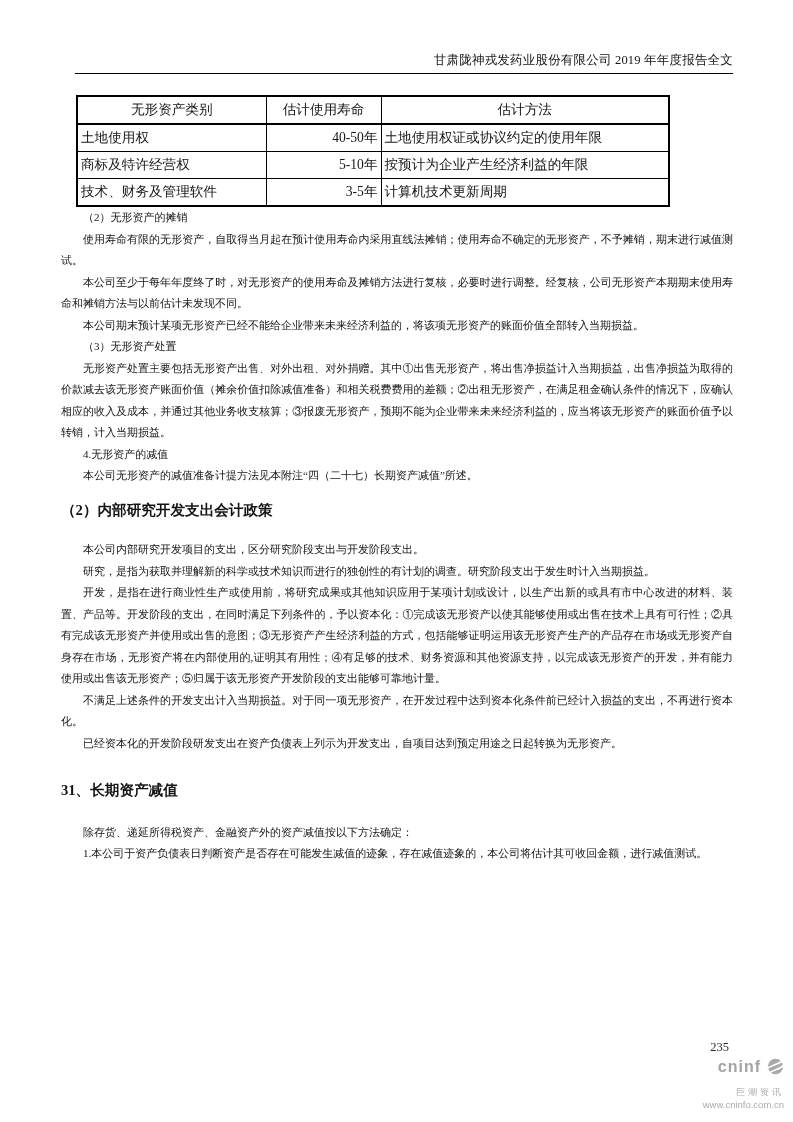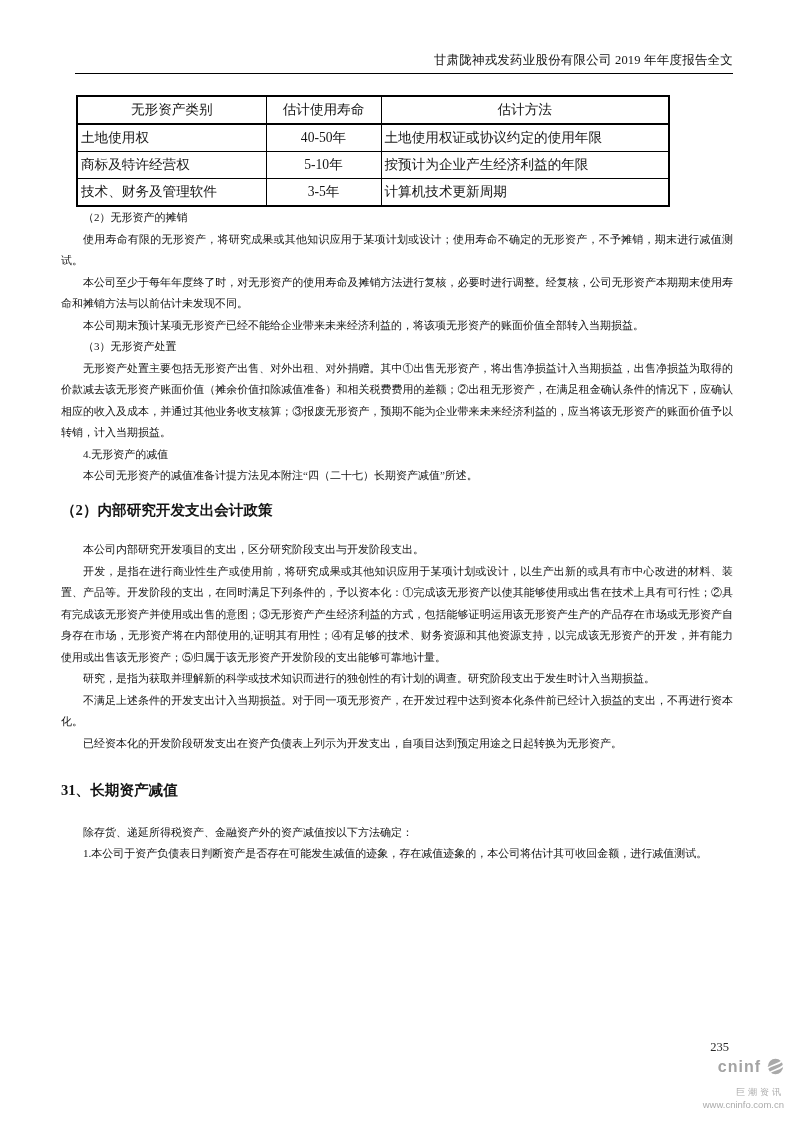--- a/index.html
+++ b/index.html
@@ -39,21 +39,21 @@
   table.asset-table col.c3 { width:288px; }
   table.asset-table th, table.asset-table td {
     border:1.5px solid #000;
     font-weight:normal;
     height:24px;
     padding:4px 3px;
     overflow:hidden;
     white-space:nowrap;
   }
   table.asset-table th { text-align:center; height:23px; border-bottom-width:2px; }
-  table.asset-table td.center { text-align:center; }
+  table.asset-table td.center { text-align:right; }
   table.asset-table { border:2px solid #000; }
   
   .bodytext {
     font-size:11px;
     line-height:21.5px;
     text-align:justify;
     text-indent:2em;
   }
   .section-heading {
     font-size:14.6px;
@@ -118,34 +118,34 @@
         <tr>
           <td>技术、财务及管理软件</td>
           <td class="center">3-5年</td>
           <td>计算机技术更新周期</td>
         </tr>
       </tbody>
     </table>
 
     <div>
       <p class="bodytext">（2）无形资产的摊销</p>
-      <p class="bodytext">使用寿命有限的无形资产，将研究成果或其他知识应用于某项计划或设计；使用寿命不确定的无形资产，不予摊销，期末进行减值测试。</p>
+      <p class="bodytext">使用寿命有限的无形资产，自取得当月起在预计使用寿命内采用直线法摊销；使用寿命不确定的无形资产，不予摊销，期末进行减值测试。</p>
       <p class="bodytext">本公司至少于每年年度终了时，对无形资产的使用寿命及摊销方法进行复核，必要时进行调整。经复核，公司无形资产本期期末使用寿命和摊销方法与以前估计未发现不同。</p>
       <p class="bodytext">本公司期末预计某项无形资产已经不能给企业带来未来经济利益的，将该项无形资产的账面价值全部转入当期损益。</p>
       <p class="bodytext">（3）无形资产处置</p>
       <p class="bodytext">无形资产处置主要包括无形资产出售、对外出租、对外捐赠。其中①出售无形资产，将出售净损益计入当期损益，出售净损益为取得的价款减去该无形资产账面价值（摊余价值扣除减值准备）和相关税费费用的差额；②出租无形资产，在满足租金确认条件的情况下，应确认相应的收入及成本，并通过其他业务收支核算；③报废无形资产，预期不能为企业带来未来经济利益的，应当将该无形资产的账面价值予以转销，计入当期损益。</p>
       <p class="bodytext">4.无形资产的减值</p>
       <p class="bodytext">本公司无形资产的减值准备计提方法见本附注“四（二十七）长期资产减值”所述。</p>
     </div>
 
     <div>
       <h3 class="section-heading h-rd">（2）内部研究开发支出会计政策</h3>
       <p class="bodytext">本公司内部研究开发项目的支出，区分研究阶段支出与开发阶段支出。</p>
+      <p class="bodytext">研究，是指为获取并理解新的科学或技术知识而进行的独创性的有计划的调查。研究阶段支出于发生时计入当期损益。</p>
       <p class="bodytext">开发，是指在进行商业性生产或使用前，将研究成果或其他知识应用于某项计划或设计，以生产出新的或具有市中心改进的材料、装置、产品等。开发阶段的支出，在同时满足下列条件的，予以资本化：①完成该无形资产以使其能够使用或出售在技术上具有可行性；②具有完成该无形资产并使用或出售的意图；③无形资产产生经济利益的方式，包括能够证明运用该无形资产生产的产品存在市场或无形资产自身存在市场，无形资产将在内部使用的,证明其有用性；④有足够的技术、财务资源和其他资源支持，以完成该无形资产的开发，并有能力使用或出售该无形资产；⑤归属于该无形资产开发阶段的支出能够可靠地计量。</p>
-      <p class="bodytext">研究，是指为获取并理解新的科学或技术知识而进行的独创性的有计划的调查。研究阶段支出于发生时计入当期损益。</p>
       <p class="bodytext">不满足上述条件的开发支出计入当期损益。对于同一项无形资产，在开发过程中达到资本化条件前已经计入损益的支出，不再进行资本化。</p>
       <p class="bodytext">已经资本化的开发阶段研发支出在资产负债表上列示为开发支出，自项目达到预定用途之日起转换为无形资产。</p>
     </div>
 
     <div>
       <h3 class="section-heading h-imp">31、长期资产减值</h3>
       <p class="bodytext">除存货、递延所得税资产、金融资产外的资产减值按以下方法确定：</p>
       <p class="bodytext">1.本公司于资产负债表日判断资产是否存在可能发生减值的迹象，存在减值迹象的，本公司将估计其可收回金额，进行减值测试。</p>
     </div>
 

